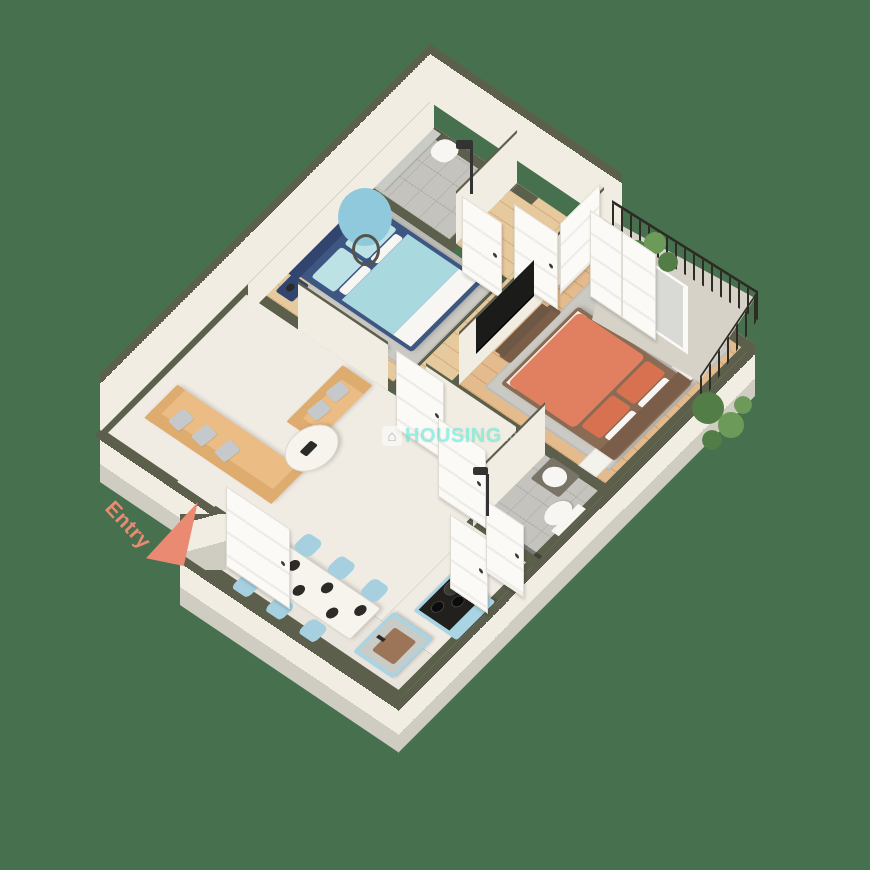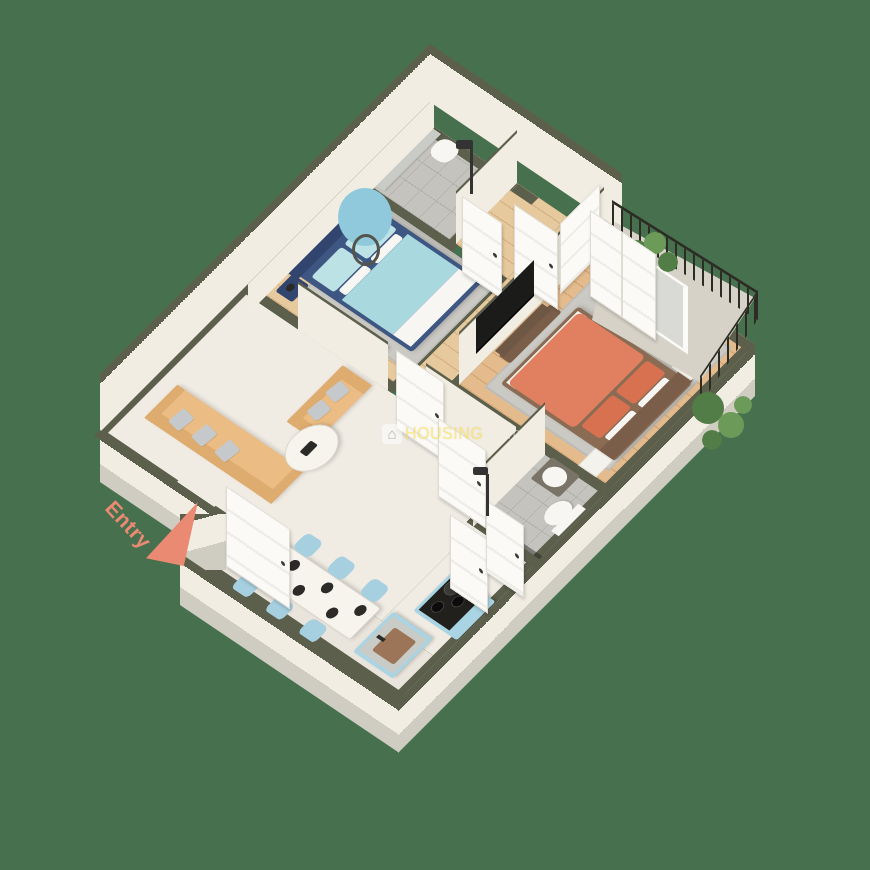--- a/index.html
+++ b/index.html
@@ -21,21 +21,21 @@
         box-shadow:1px 2px 3px rgba(0,0,0,.18);
         background-image:repeating-linear-gradient(180deg,rgba(0,0,0,0) 0 20px,rgba(0,0,0,.05) 20px 23px)}
   .handle{position:absolute;right:4px;top:46%;width:4px;height:4px;background:#3a3a34;border-radius:50%}
   .pil{position:absolute;background:var(--pgray);border-radius:3px;transform:rotate(8deg);box-shadow:0 1px 1px rgba(0,0,0,.12)}
   .plant{position:absolute;border-radius:50%;filter:blur(.4px)}
   .rail{position:absolute;transform-origin:0 0;border-top:3px solid var(--rail);
         background:repeating-linear-gradient(90deg,var(--rail) 0 2px,rgba(0,0,0,0) 2px 9px)}
   .wmark{position:absolute;left:382px;top:424px;display:flex;align-items:center;gap:3px;opacity:.62}
   .wmark .ic{width:20px;height:20px;background:rgba(255,255,255,.85);border-radius:4px;color:#8d8d88;
              font-size:15px;line-height:20px;text-align:center;font-weight:bold}
-  .wmark .b{color:#fde047;font-weight:normal;font-size:16px;letter-spacing:.5px;text-shadow:0 0 2px rgba(120,120,120,.35)}
+  .wmark .b{color:#5eead4;font-weight:bold;font-size:20px;letter-spacing:.5px;text-shadow:0 0 2px rgba(120,120,120,.35)}
   .wmark .s{color:#ededea;font-size:16px;opacity:.75}
   .entrytxt{position:absolute;left:118px;top:496px;color:var(--salmon);font-weight:bold;font-size:21px;
             transform-origin:0 0;transform:rotate(47deg);letter-spacing:.5px}
   .round{border-radius:4px}
 </style>
 </head>
 <body>
 
 <div class="stage">
 

